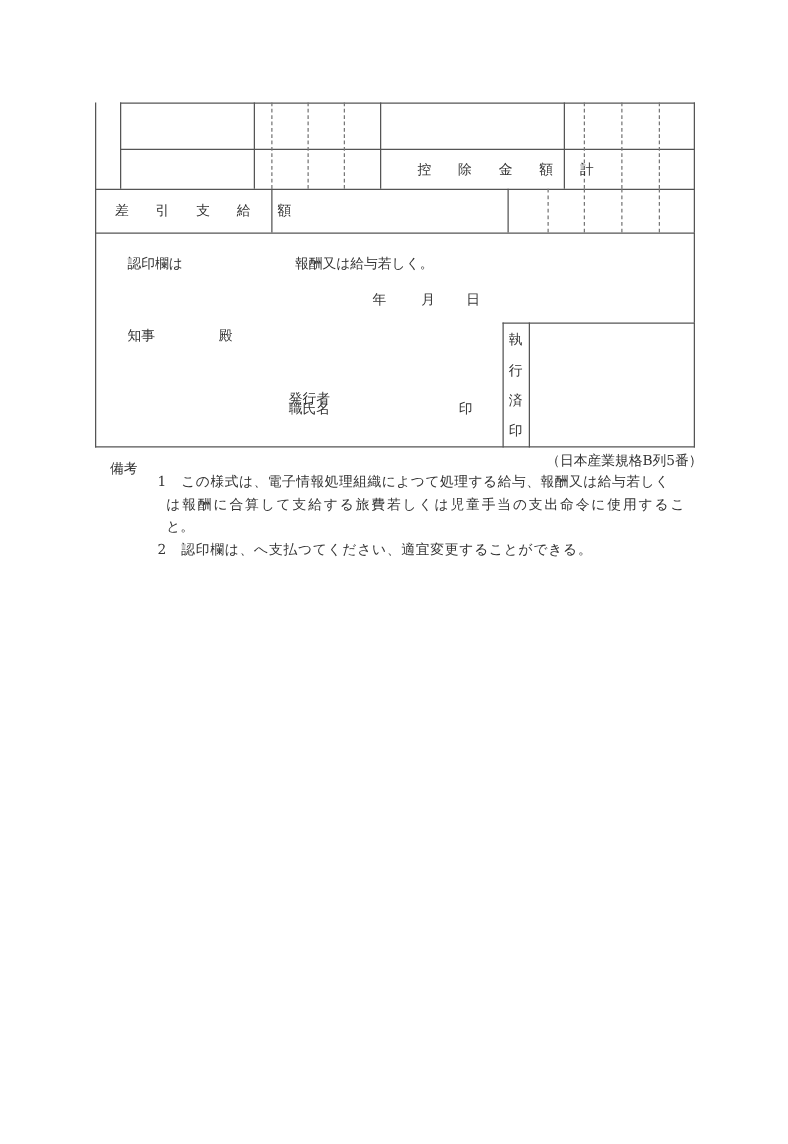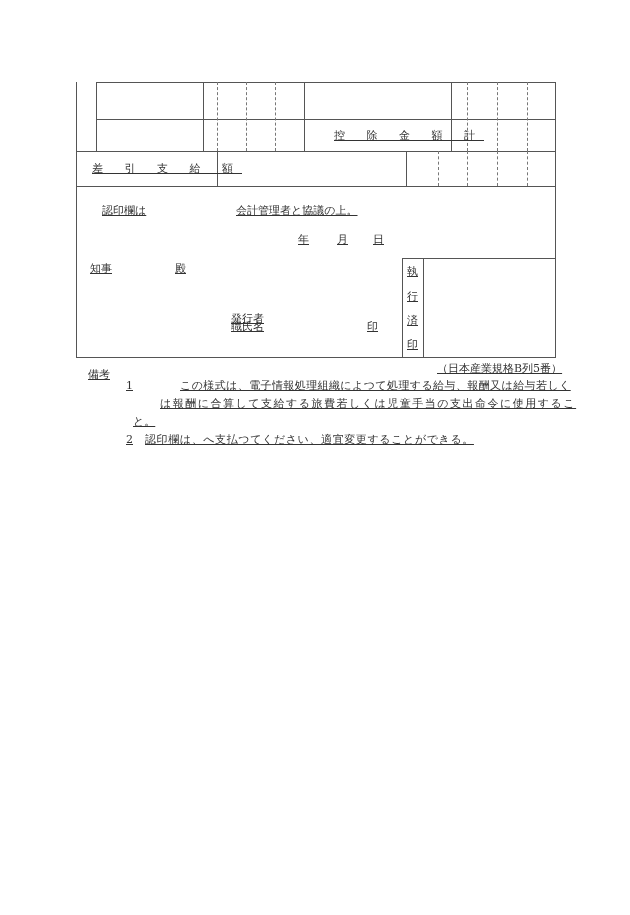--- a/index.html
+++ b/index.html
@@ -1,21 +1,21 @@
 <!DOCTYPE html>
 <html><head>
 <meta charset="utf-8">
 <style>
 html,body{margin:0;padding:0;background:#fff;}
 body{width:630px;height:915px;position:relative;overflow:hidden;font-family:"DejaVu Serif","Liberation Serif",serif;color:#333;}
 .ln{position:absolute;background:#555;}
 .h{height:1px;}
 .v{width:1px;}
 .d{position:absolute;width:0;border-left:1px dashed #777;}
-.t{position:absolute;font-size:11px;line-height:13px;white-space:nowrap;text-decoration:underline;}
+.t{position:absolute;font-size:11px;line-height:13px;white-space:nowrap;}
 .sp{letter-spacing:9px;}
 </style>
 </head>
 <body>
 
 <div>
 
   <div class="ln v" style="left:76px;top:82px;height:276px;"></div>
   <div class="ln v" style="left:555px;top:82px;height:104px;"></div>
   <div class="ln v" style="left:555px;top:258px;height:100px;"></div>
@@ -39,43 +39,43 @@
   <div class="ln h" style="left:76px;top:186px;width:480px;"></div>
   <div class="ln v" style="left:217px;top:151px;height:35px;"></div>
   <div class="ln v" style="left:406px;top:151px;height:35px;"></div>
   <div class="d" style="left:438px;top:151px;height:35px;"></div>
   <div class="d" style="left:467px;top:151px;height:35px;"></div>
   <div class="d" style="left:497px;top:151px;height:35px;"></div>
   <div class="d" style="left:527px;top:151px;height:35px;"></div>
   <div class="t sp" style="left:92px;top:162px;">差 引 支 給 額</div>
 
   <div class="t" style="left:102px;top:204px;">認印欄は</div>
-  <div class="t" style="left:236px;top:204px;">会計管理者と協議の上。</div>
+  <div class="t" style="left:236px;top:204px;">報酬又は給与若しく。</div>
   <div class="t" style="left:298px;top:233px;">年</div>
   <div class="t" style="left:337px;top:233px;">月</div>
   <div class="t" style="left:373px;top:233px;">日</div>
-  <div class="t" style="left:90px;top:262px;">知事</div>
+  <div class="t" style="left:102px;top:262px;">知事</div>
   <div class="t" style="left:175px;top:262px;">殿</div>
   <div class="t" style="left:231px;top:312px;">発行者</div>
   <div class="t" style="left:231px;top:320px;">職氏名</div>
   <div class="t" style="left:367px;top:320px;">印</div>
 
   <div class="ln h" style="left:402px;top:258px;width:154px;"></div>
   <div class="ln v" style="left:402px;top:258px;height:100px;"></div>
   <div class="ln v" style="left:423px;top:258px;height:100px;"></div>
   <div class="t" style="left:407px;top:265px;">執</div>
   <div class="t" style="left:407px;top:290px;">行</div>
   <div class="t" style="left:407px;top:314px;">済</div>
   <div class="t" style="left:407px;top:338px;">印</div>
   <div class="ln h" style="left:76px;top:357px;width:480px;"></div>
 
   <div class="t" style="left:437px;top:362px;">（日本産業規格B列5番）</div>
 </div>
 
 <div>
   <div class="t" style="left:88px;top:368px;">備考</div>
   <div class="t" style="left:126px;top:379px;">1</div>
-  <div class="t" style="left:145px;top:379px;letter-spacing:0.4px;margin-left:35px;">この様式は、電子情報処理組織によつて処理する給与、報酬又は給与若しく</div>
-  <div class="t" style="left:133px;top:397px;letter-spacing:1.5px;margin-left:27px;">は報酬に合算して支給する旅費若しくは児童手当の支出命令に使用するこ</div>
+  <div class="t" style="left:145px;top:379px;letter-spacing:0.4px;">この様式は、電子情報処理組織によつて処理する給与、報酬又は給与若しく</div>
+  <div class="t" style="left:133px;top:397px;letter-spacing:1.5px;">は報酬に合算して支給する旅費若しくは児童手当の支出命令に使用するこ</div>
   <div class="t" style="left:133px;top:415px;">と。</div>
   <div class="t" style="left:126px;top:433px;">2</div>
   <div class="t" style="left:145px;top:433px;letter-spacing:0.6px;">認印欄は、へ支払つてください、適宜変更することができる。</div>
 </div>
 
 </body></html>

